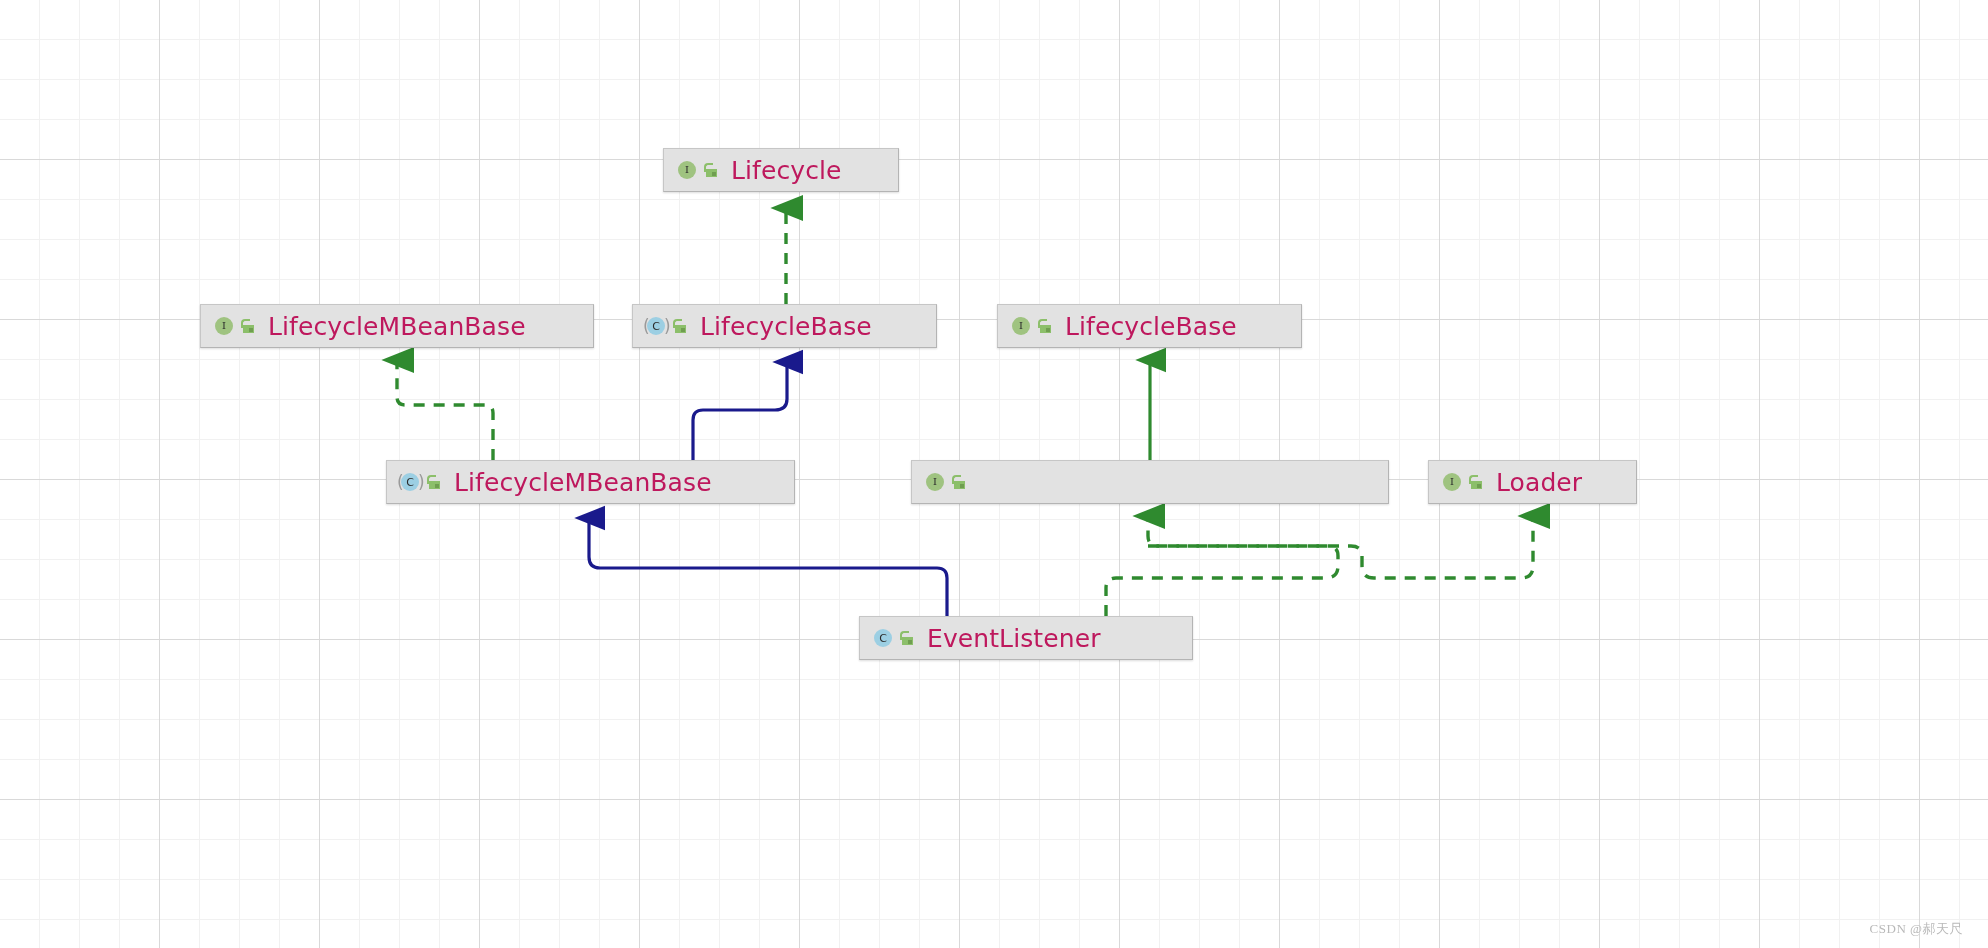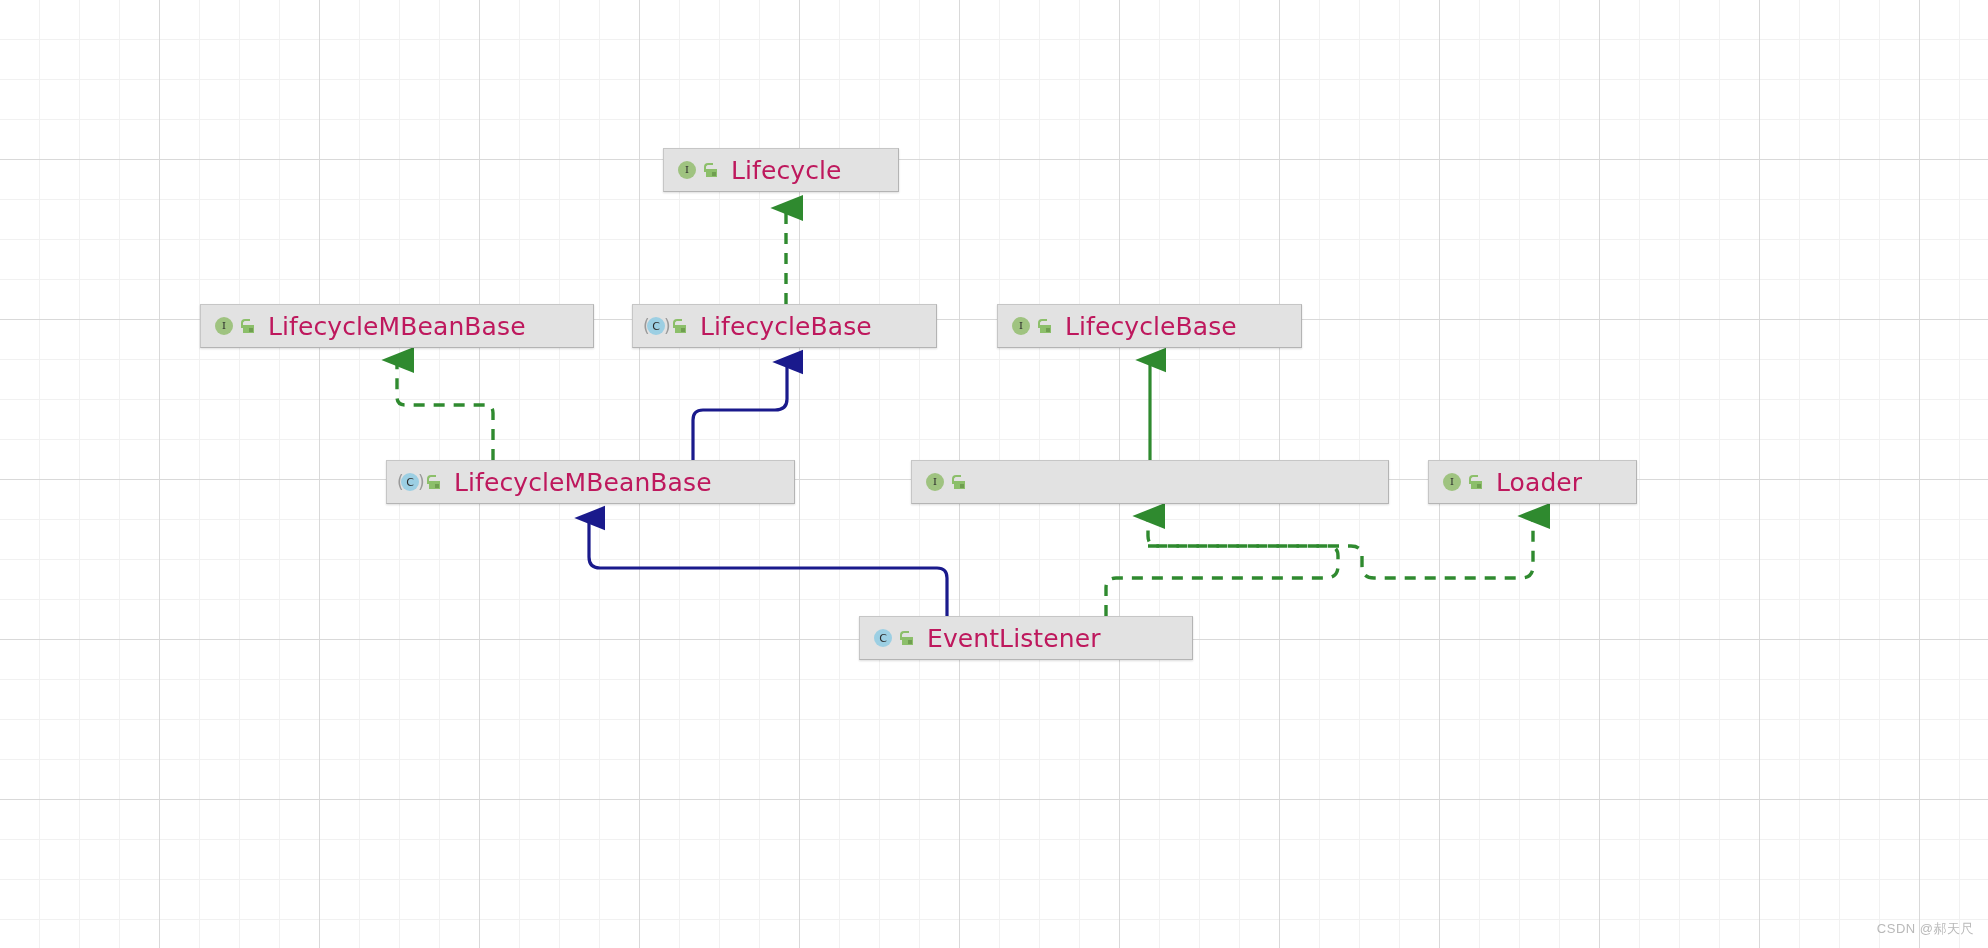--- a/index.html
+++ b/index.html
@@ -136,25 +136,25 @@
 
   .node-label {
     font-size: 25px;
     line-height: 1;
     color: #be185d;
     letter-spacing: 0.1px;
   }
 
   .watermark {
     position: absolute;
-    right: 14px;
+    right: 25px;
     bottom: 10px;
     font-size: 13px;
     color: #b9b9b9;
-    font-family: Liberation Sans, sans-serif;
+    font-family: Liberation Serif, serif;
     letter-spacing: 0.5px;
   }
 </style>
 </head>
 <body>
 
 <div id="canvas">
 
   <svg id="edge-layer" width="1988" height="948" viewBox="0 0 1988 948" xmlns="http://www.w3.org/2000/svg">
     <defs>

